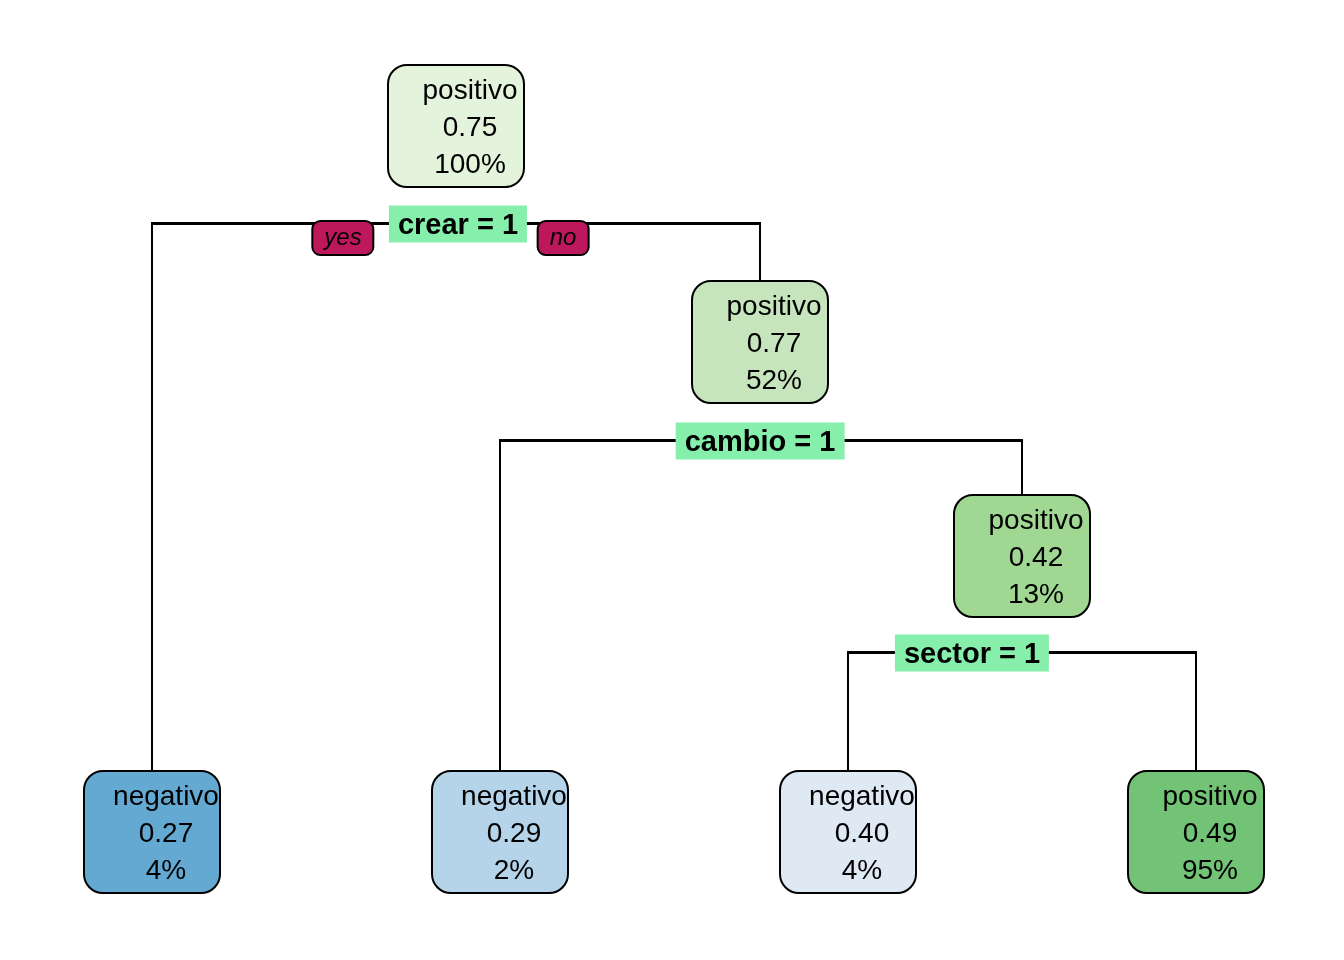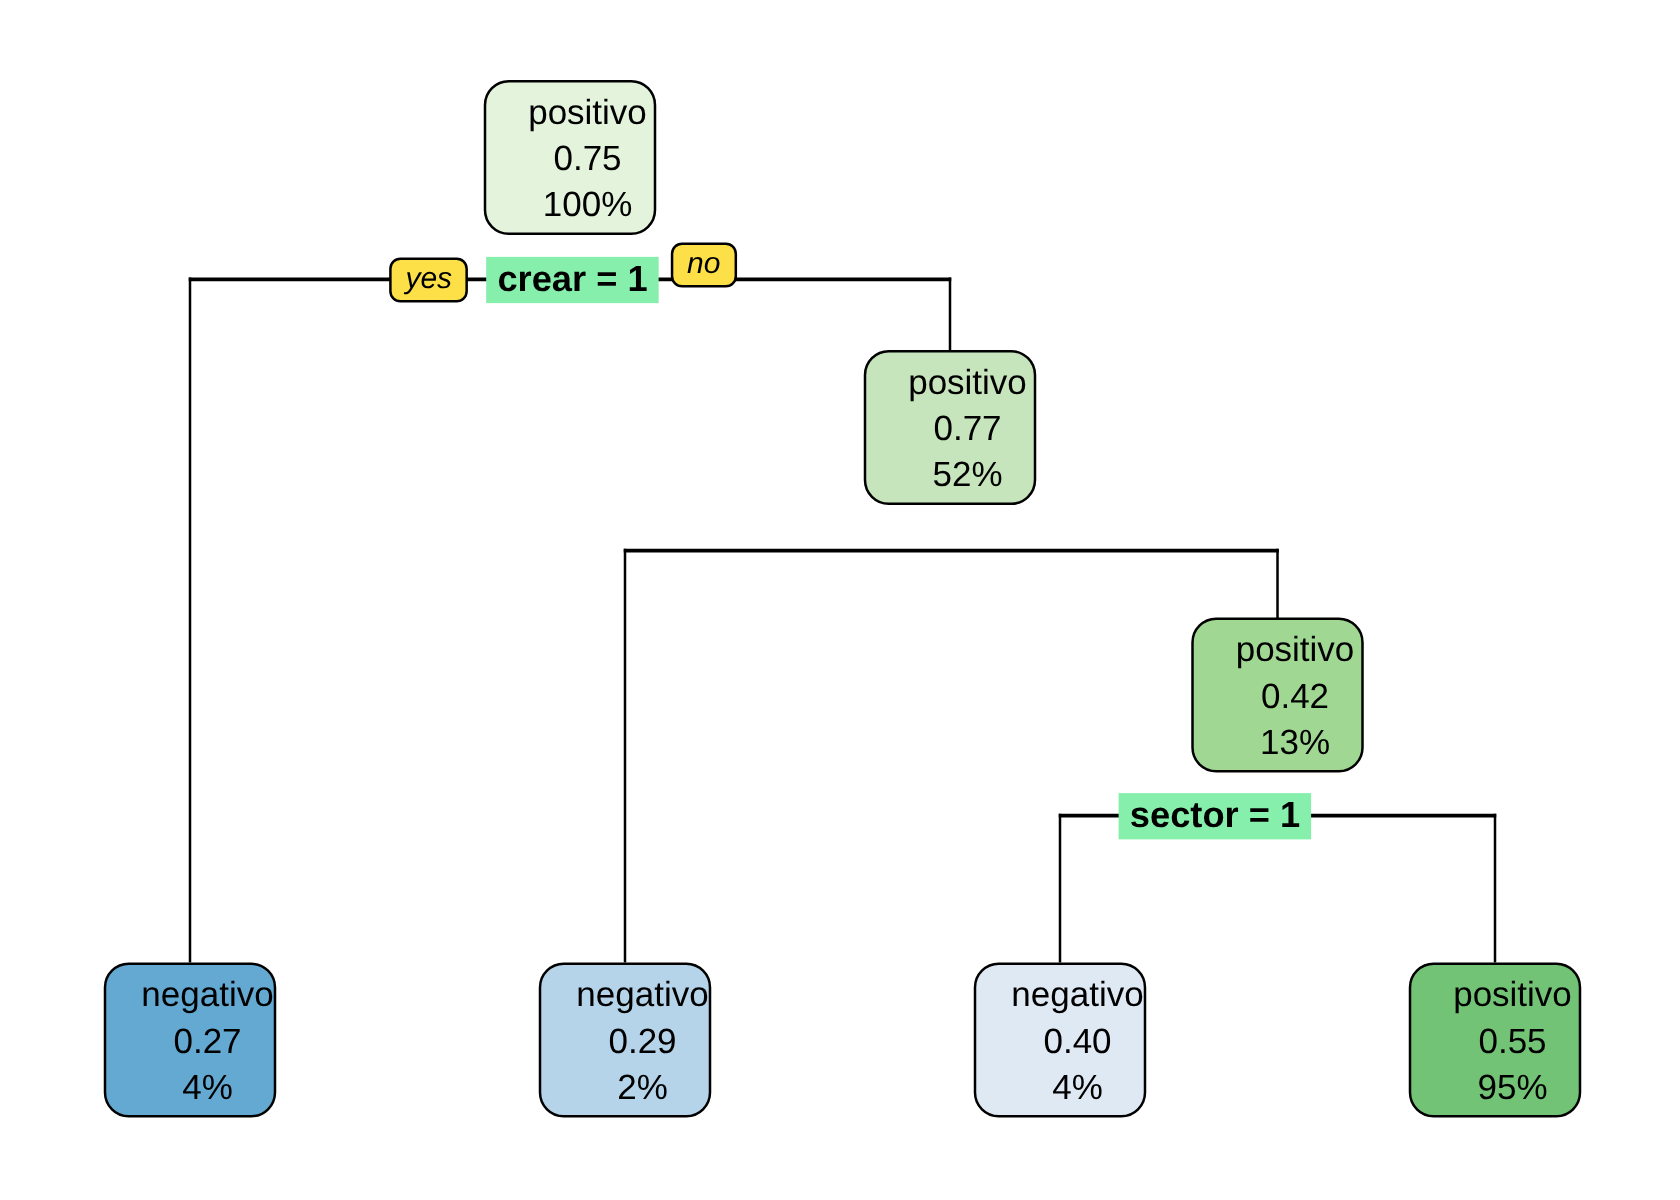--- a/index.html
+++ b/index.html
@@ -40,29 +40,30 @@
     font-size:29px;
     padding:2px 9px;
     white-space:nowrap;
     z-index:2;
   }
 
   
   .branch-pill {
     position:absolute;
     transform:translate(-50%,-50%);
-    background:#fde047;
+    background:#be185d;
     border:2.5px solid #000;
     border-radius:9px;
     font-style:italic;
     font-size:24px;
     line-height:24px;
     padding:3px 11px 5px 11px;
     white-space:nowrap;
     z-index:3;
+    margin-top:14px;
   }
 </style>
 </head>
 <body>
 
 <div id="canvas">
 
   <div class="hline" style="left:151px; top:222px; width:610px;"></div>
   <div class="vline" style="left:150.5px; top:222px; height:548px;"></div>
   <div class="vline" style="left:758.5px; top:222px; height:59px;"></div>
@@ -70,22 +71,23 @@
   <div class="hline" style="left:499px; top:439px; width:524px;"></div>
   <div class="vline" style="left:498.5px; top:439px; height:331px;"></div>
   <div class="vline" style="left:1020.5px; top:439px; height:56px;"></div>
 
   <div class="hline" style="left:847px; top:651px; width:350px;"></div>
   <div class="vline" style="left:846.5px; top:651px; height:119px;"></div>
   <div class="vline" style="left:1194.5px; top:651px; height:119px;"></div>
 
   <div class="branch-pill" style="left:343px; top:224px;">yes</div>
   <div class="split-label" style="left:458px; top:224px;">crear = 1</div>
-  <div class="branch-pill" style="left:563px; top:212px;">no</div>
+  <div class="branch-pill" style="left:563px; top:224px;">no</div>
 
+  <div class="split-label" style="left:760px; top:441px;">cambio = 1</div>
 
   <div class="split-label" style="left:972px; top:653px;">sector = 1</div>
 
   <div class="node" style="left: 387px; top: 64px; background-color: rgb(228, 243, 220);">
     <div>positivo</div>
     <div>0.75</div>
     <div>100%</div>
   </div>
 
   <div class="node" style="left: 691px; top: 280px; background-color: rgb(199, 229, 188);">
@@ -113,17 +115,17 @@
   </div>
 
   <div class="node" style="left: 779px; top: 770px; background-color: rgb(223, 233, 244);">
     <div>negativo</div>
     <div>0.40</div>
     <div>4%</div>
   </div>
 
   <div class="node" style="left: 1127px; top: 770px; background-color: rgb(114, 195, 117);">
     <div>positivo</div>
-    <div>0.55</div>
+    <div>0.49</div>
     <div>95%</div>
   </div>
 
 </div>
 
 </body></html>

